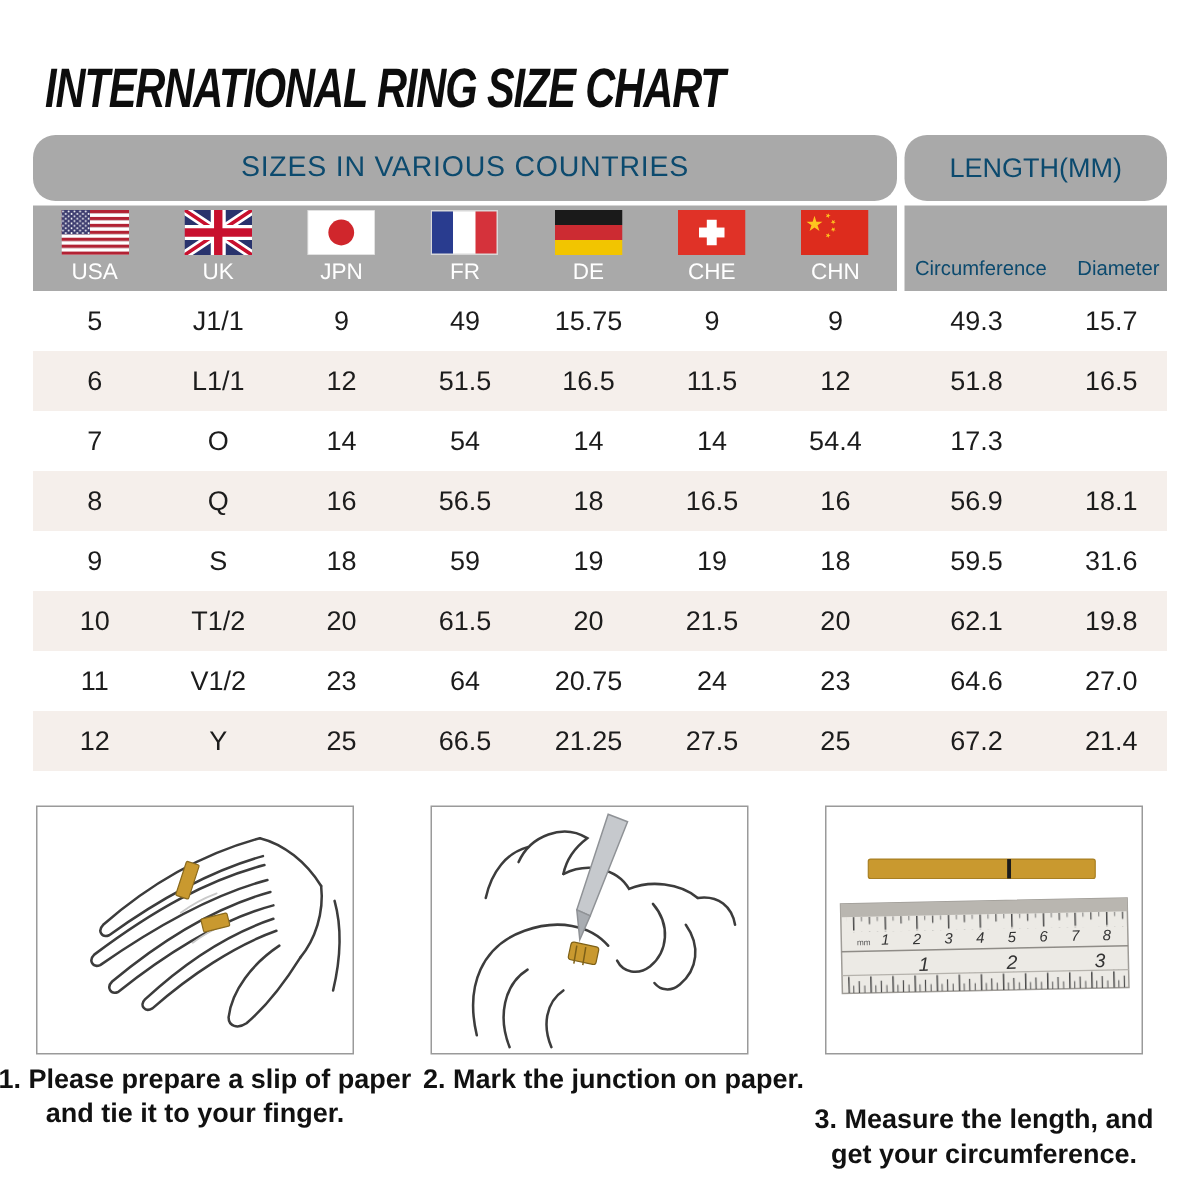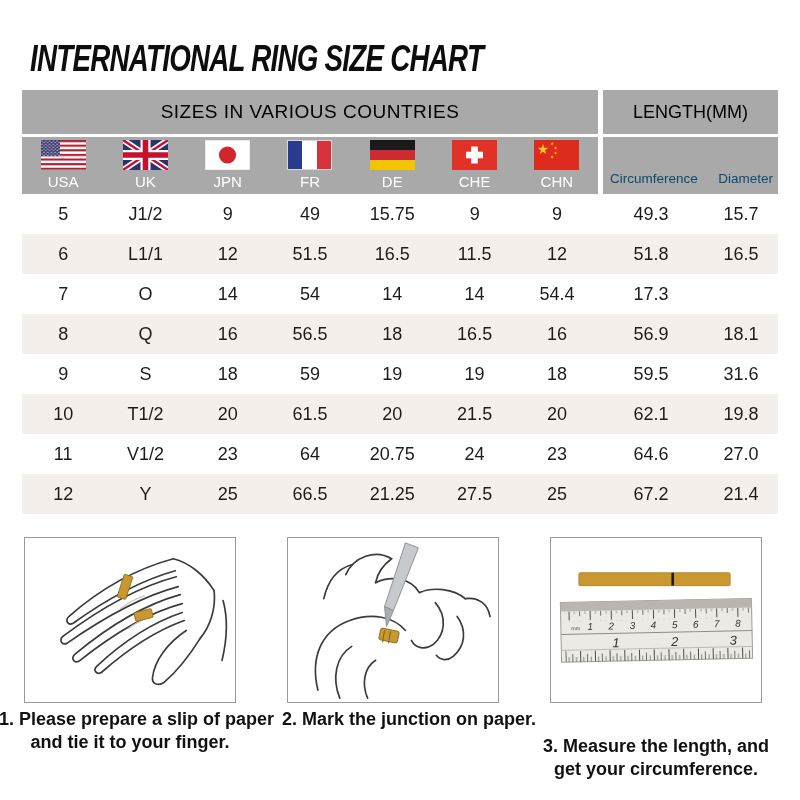--- a/index.html
+++ b/index.html
@@ -8,21 +8,21 @@
     font-family:"Liberation Sans", sans-serif;color:#1c1c1c;overflow:hidden;
     --header-bg:#a9a9a9;--alt-row:#f5efeb;--gold:#c9992f;
   }
   .page-title{
     position:absolute;left:30px;top:38px;margin:0;
     font-size:37px;font-weight:bold;font-style:italic;letter-spacing:-1px;
     white-space:nowrap;transform:scaleX(.75);transform-origin:left center;color:#0d0d0d;
   }
   .size-table{position:absolute;left:22px;top:90px;width:756px;}
   .thead{display:grid;grid-template-columns:576px 5px 175px;grid-template-rows:44px 3px 57px;}
-  .th-cell{background:var(--header-bg);color:#000000;display:flex;align-items:center;justify-content:center;}
+  .th-cell{background:var(--header-bg);color:#0c4a6e;display:flex;align-items:center;justify-content:center;border-radius:15px;}
   .th-left{grid-column:1;grid-row:1;font-size:19px;letter-spacing:.5px;}
   .th-right{grid-column:3;grid-row:1;font-size:18px;}
   .flags-row{grid-column:1;grid-row:3;background:var(--header-bg);display:grid;grid-template-columns:repeat(7,1fr);}
   .flag-cell{display:flex;flex-direction:column;align-items:center;justify-content:flex-end;padding-bottom:5px;gap:4px;}
   .flag-cell svg{width:45px;height:30px;display:block;}
   .flag-label{color:#fff;font-size:15px;line-height:1;}
   .len-row{grid-column:3;grid-row:3;background:var(--header-bg);display:flex;align-items:flex-end;justify-content:space-between;padding:0 5px 8px 7px;color:#0c4a6e;font-size:13.5px;}
   .tbody{width:756px;}
   .trow{display:grid;grid-template-columns:repeat(7,82.3px) 106px 73.7px;height:40px;background:#fff;}
   .trow.alt{background:var(--alt-row);}
@@ -121,21 +121,21 @@
 
     <div class="len-row">
       <span>Circumference</span>
       <span>Diameter</span>
     </div>
   </div>
 
   <div class="tbody">
       <div class="trow">
         <div class="tcell">5</div>
-        <div class="tcell">J1/2</div>
+        <div class="tcell">J1/1</div>
         <div class="tcell">9</div>
         <div class="tcell">49</div>
         <div class="tcell">15.75</div>
         <div class="tcell">9</div>
         <div class="tcell">9</div>
         <div class="tcell">49.3</div>
         <div class="tcell">15.7</div>
       </div>
       <div class="trow alt">
         <div class="tcell">6</div>

